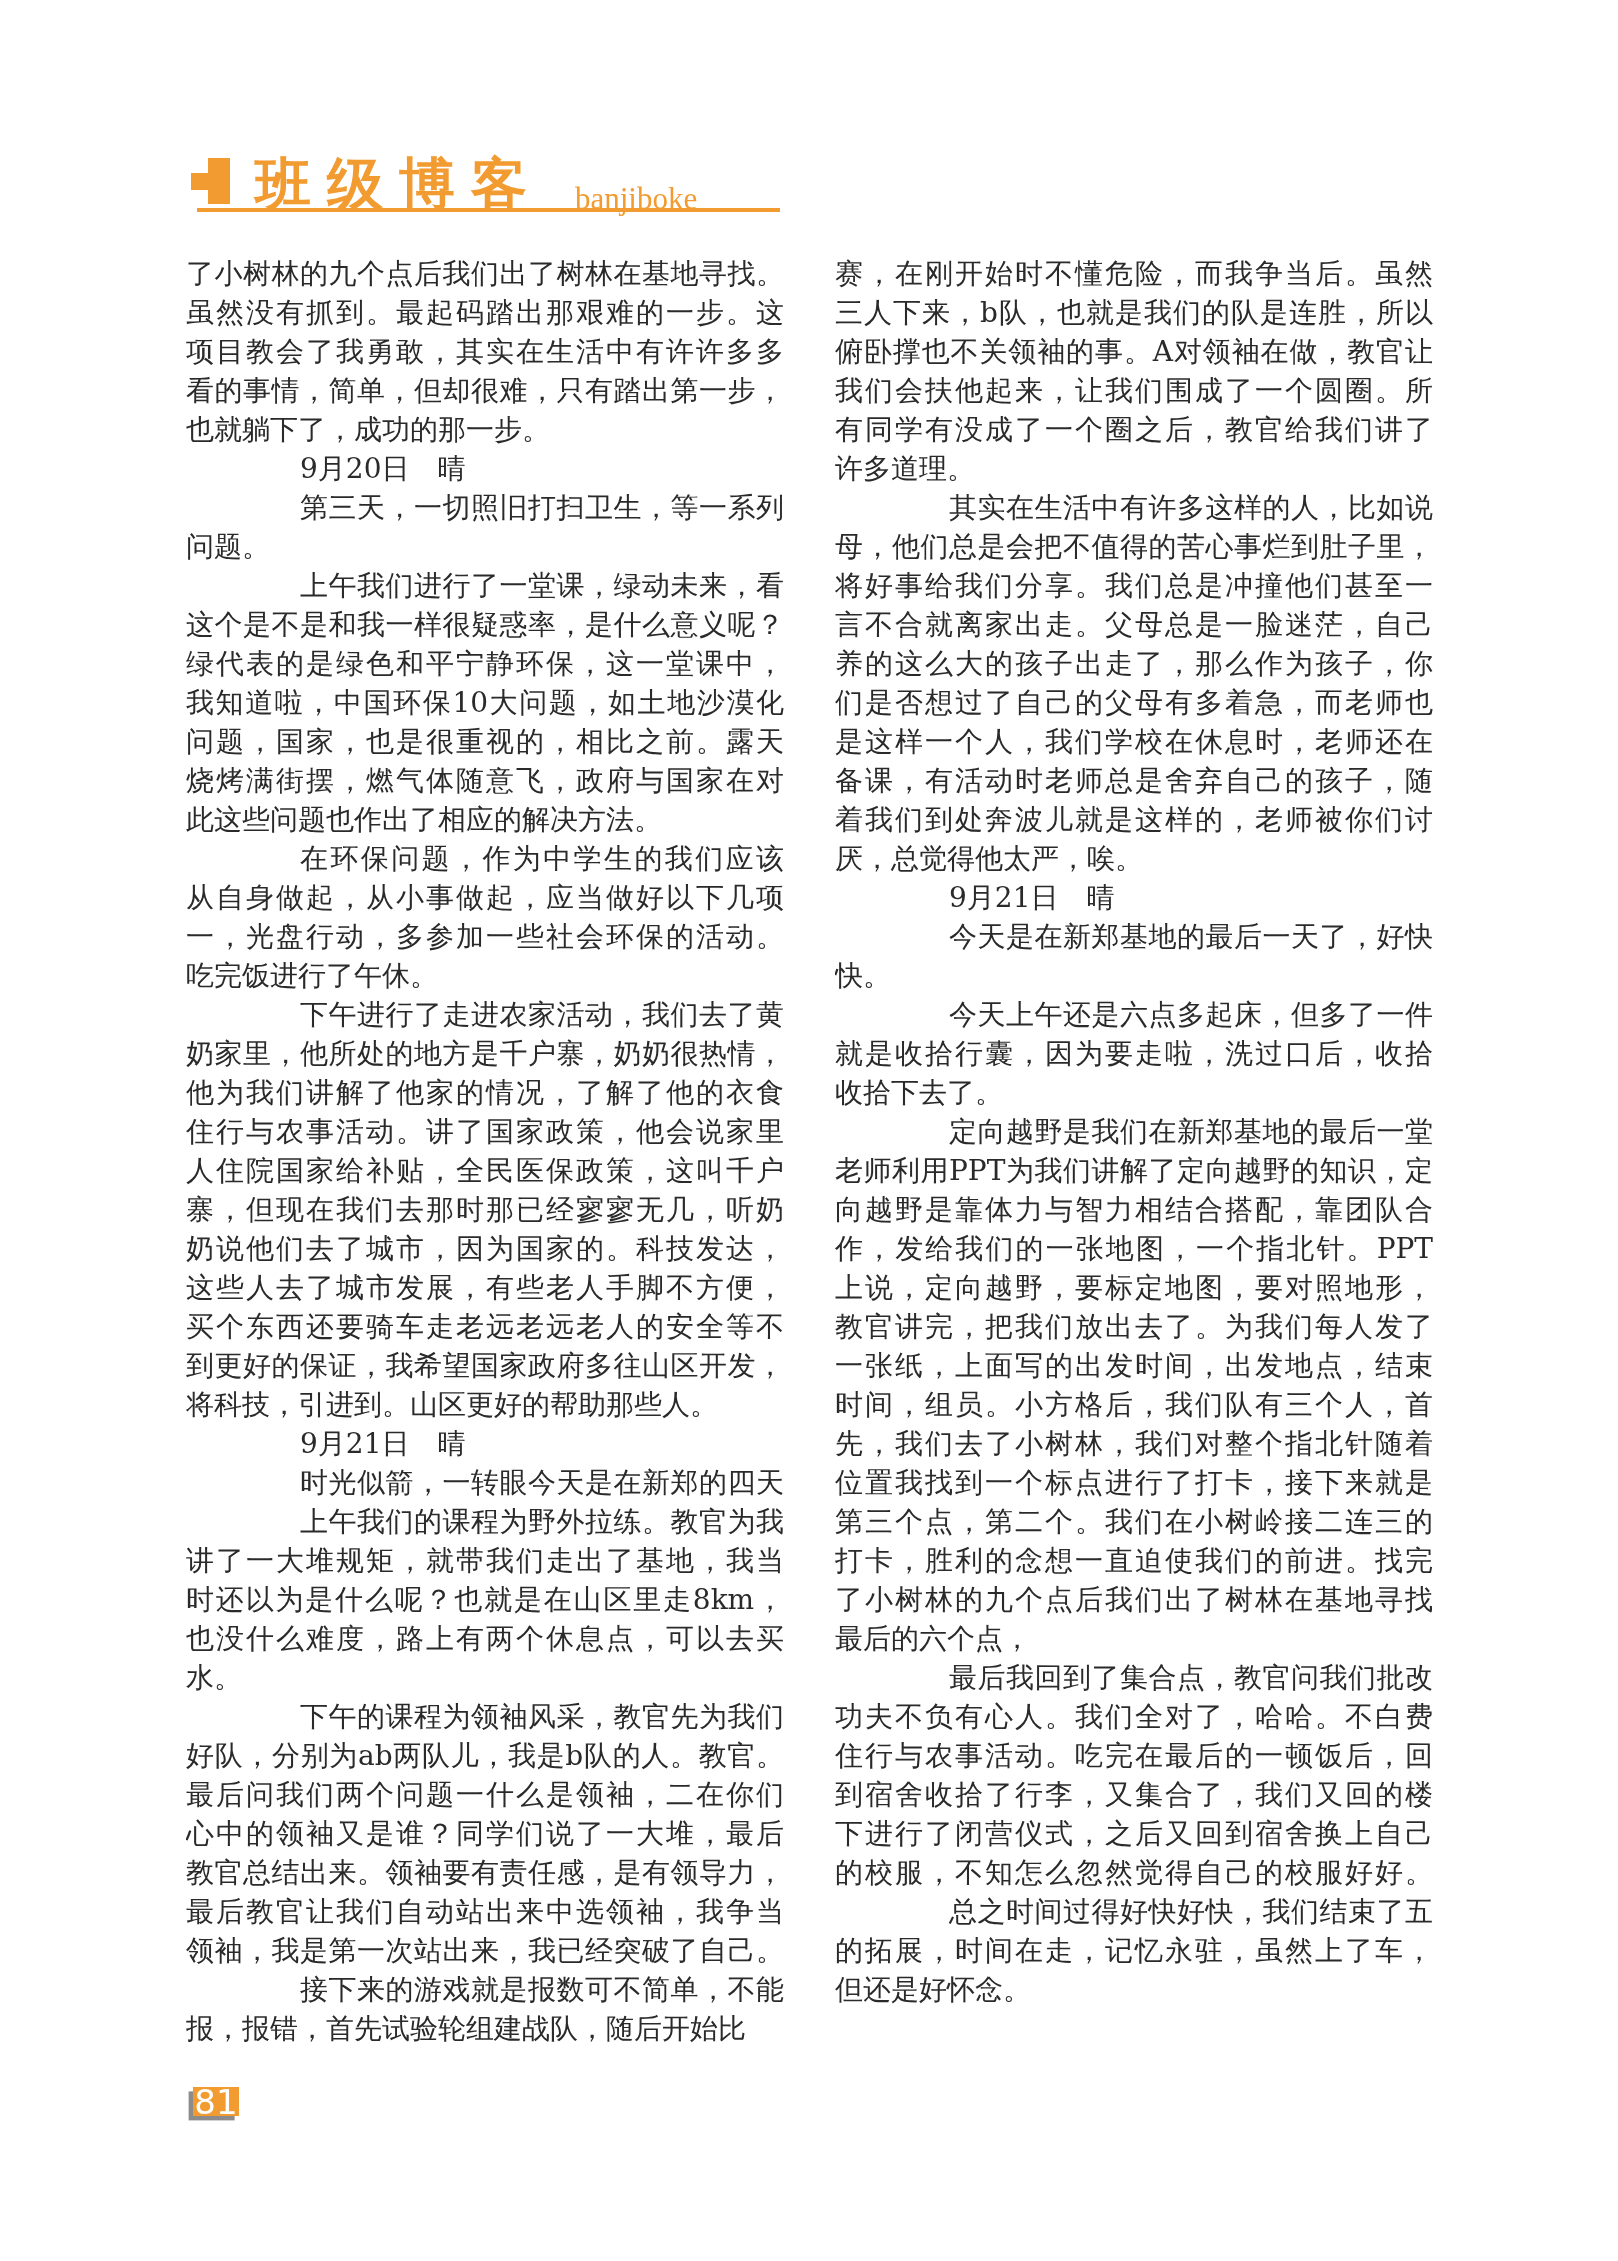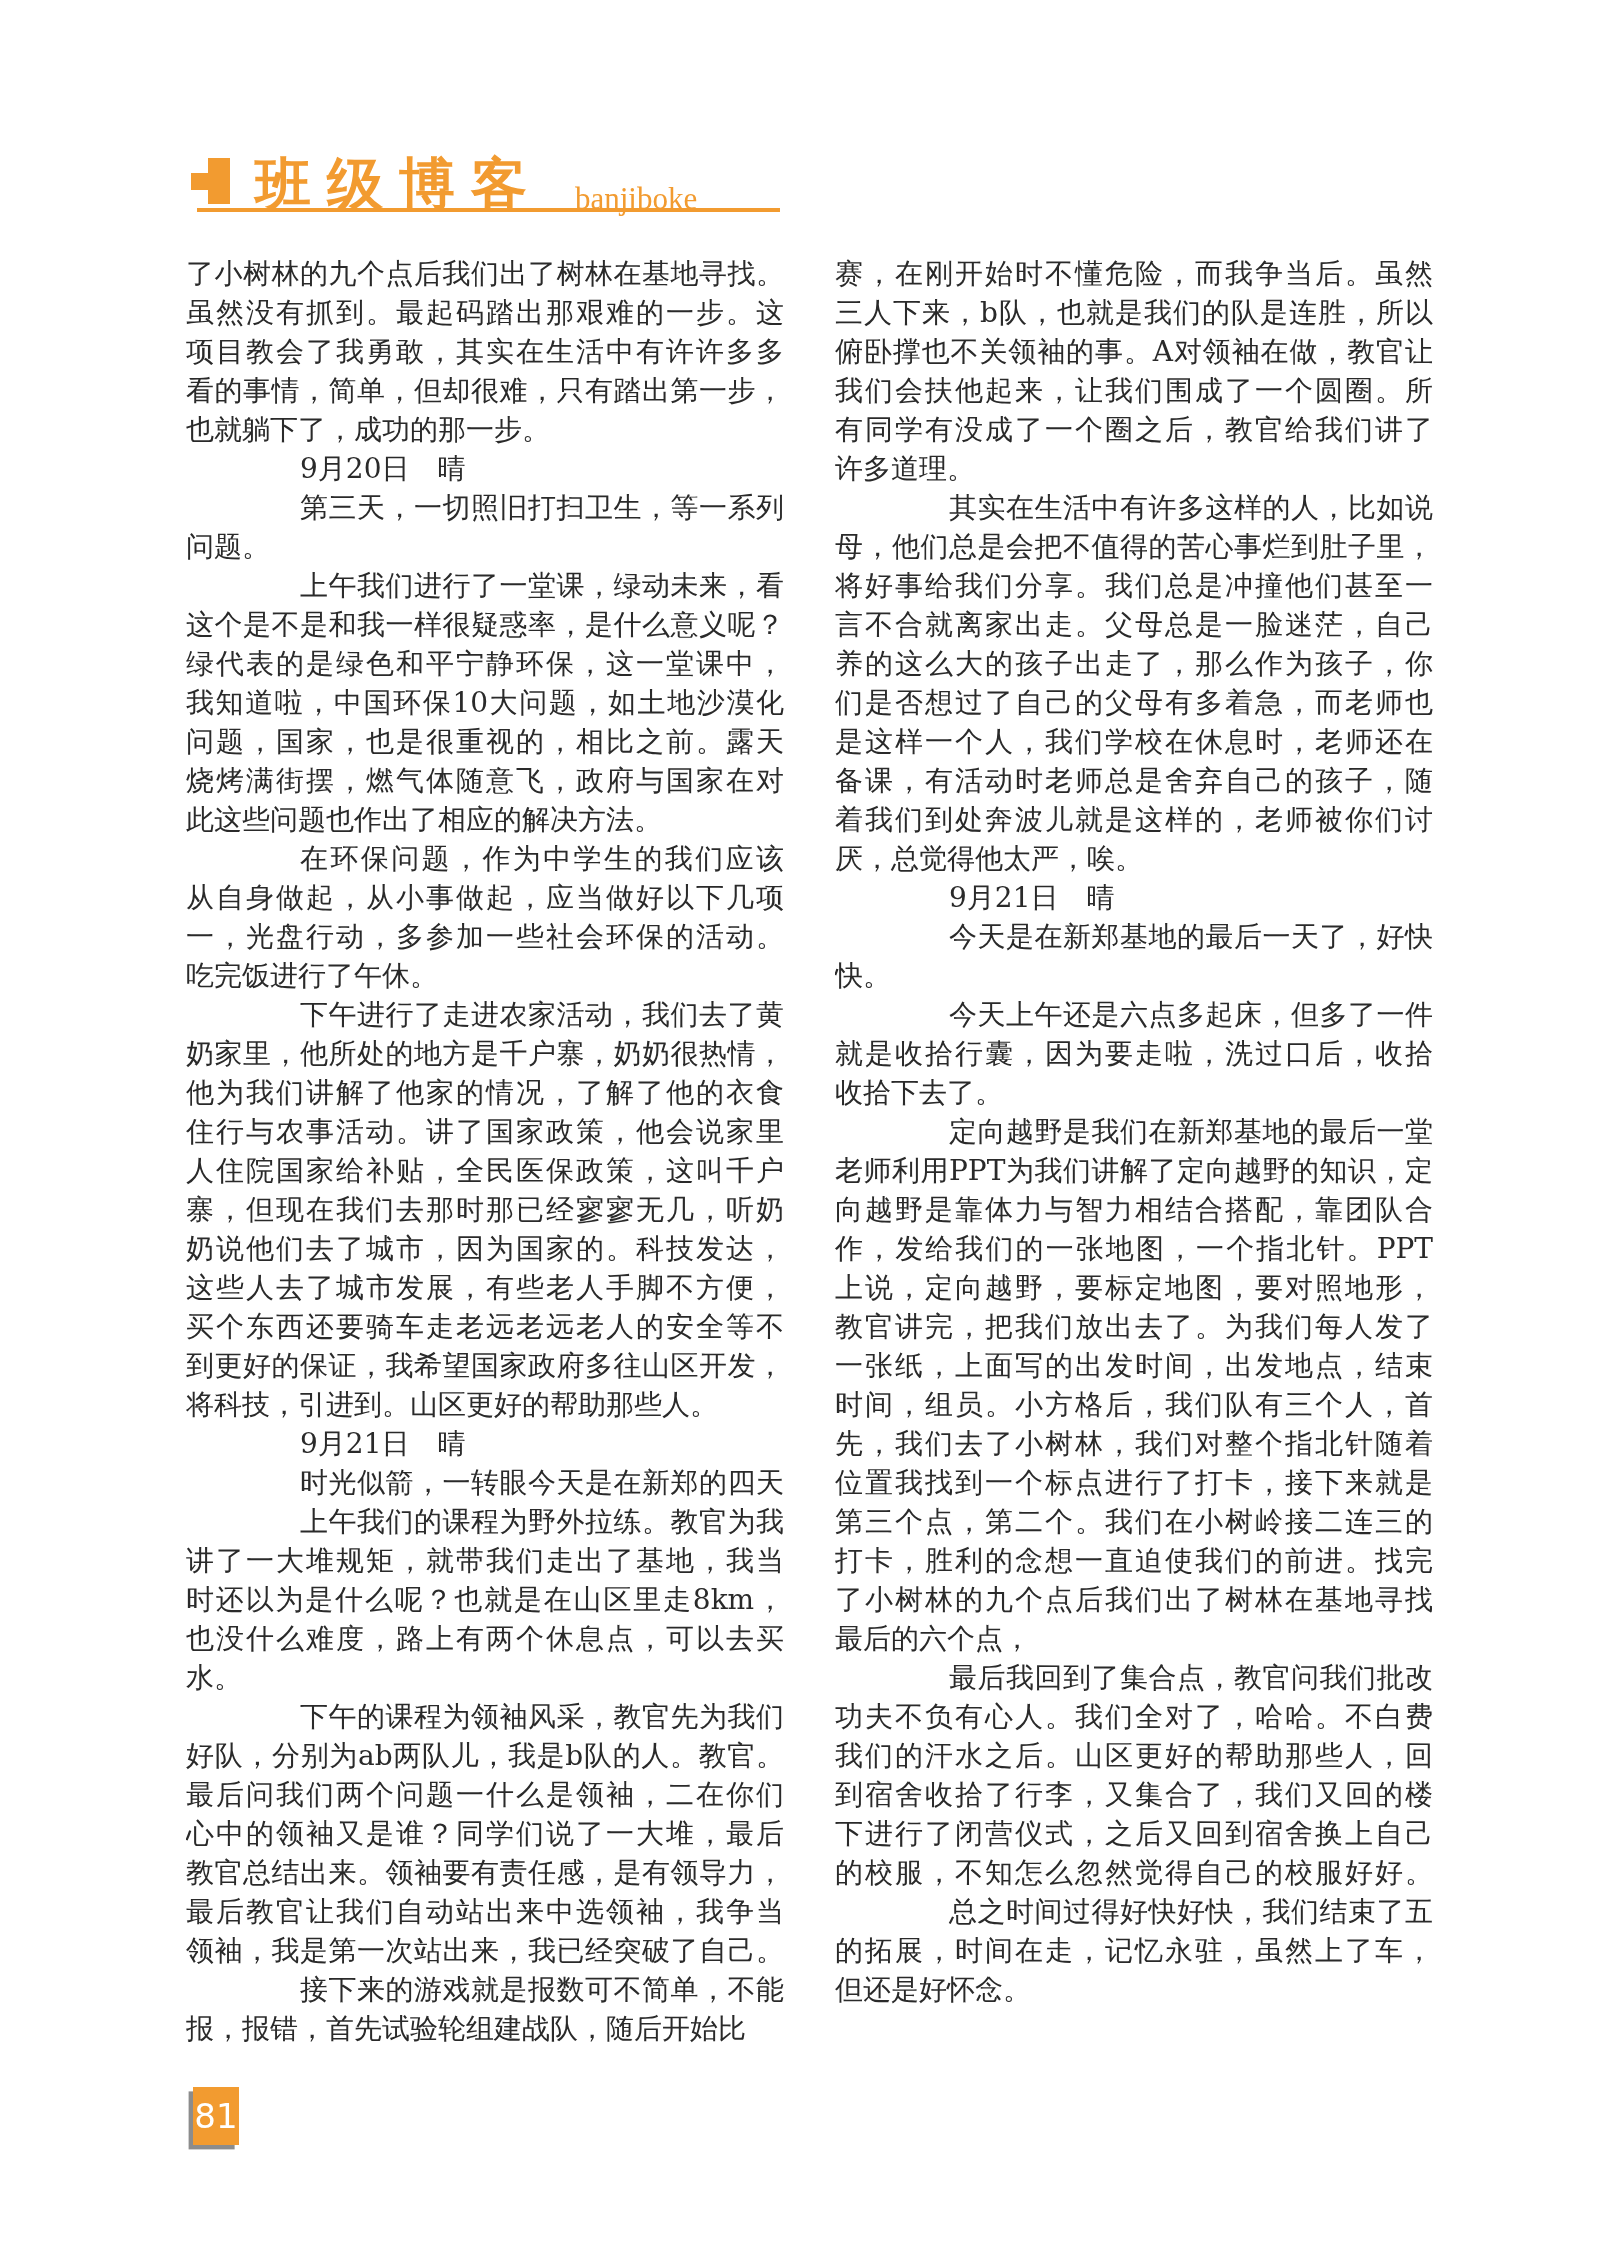--- a/index.html
+++ b/index.html
@@ -46,21 +46,21 @@
     font-size: 28px; color: #2a2a2a;
     text-align: justify; text-align-last: left;
     overflow: hidden; white-space: nowrap;
   }
   .line.j { white-space: normal; text-align-last: justify; }
   .line.in { padding-left: 114px; }
 
   
   .pagenum-box {
     position: absolute; left: 193px; top: 2087px;
-    width: 46px; height: 58px; background: #f29b30;
+    width: 46px; height: 29px; background: #f29b30;
     box-shadow: -4.4px 4.4px 0 #8c8c8c;
     display: flex; align-items: center; justify-content: center;
   }
   .pagenum-box span {
     font-family: "DejaVu Sans", "Liberation Sans", sans-serif;
     font-size: 34px; color: #ffffff; line-height: 1;
   }
 </style>
 </head>
 <body>
@@ -156,21 +156,21 @@
       <div class="line j">一张纸，上面写的出发时间，出发地点，结束</div>
       <div class="line j">时间，组员。小方格后，我们队有三个人，首</div>
       <div class="line j">先，我们去了小树林，我们对整个指北针随着</div>
       <div class="line j">位置我找到一个标点进行了打卡，接下来就是</div>
       <div class="line j">第三个点，第二个。我们在小树岭接二连三的</div>
       <div class="line j">打卡，胜利的念想一直迫使我们的前进。找完</div>
       <div class="line j">了小树林的九个点后我们出了树林在基地寻找</div>
       <div class="line">最后的六个点，</div>
       <div class="line in j">最后我回到了集合点，教官问我们批改了。</div>
       <div class="line j">功夫不负有心人。我们全对了，哈哈。不白费</div>
-      <div class="line j">我们的汗水之后。山区更好的帮助那些人，回</div>
+      <div class="line j">住行与农事活动。吃完在最后的一顿饭后，回</div>
       <div class="line j">到宿舍收拾了行李，又集合了，我们又回的楼</div>
       <div class="line j">下进行了闭营仪式，之后又回到宿舍换上自己</div>
       <div class="line j">的校服，不知怎么忽然觉得自己的校服好好。</div>
       <div class="line in j">总之时间过得好快好快，我们结束了五天</div>
       <div class="line j">的拓展，时间在走，记忆永驻，虽然上了车，</div>
       <div class="line">但还是好怀念。</div>
     </div>
 
   <div class="pagenum-box">
     <span>81</span>

